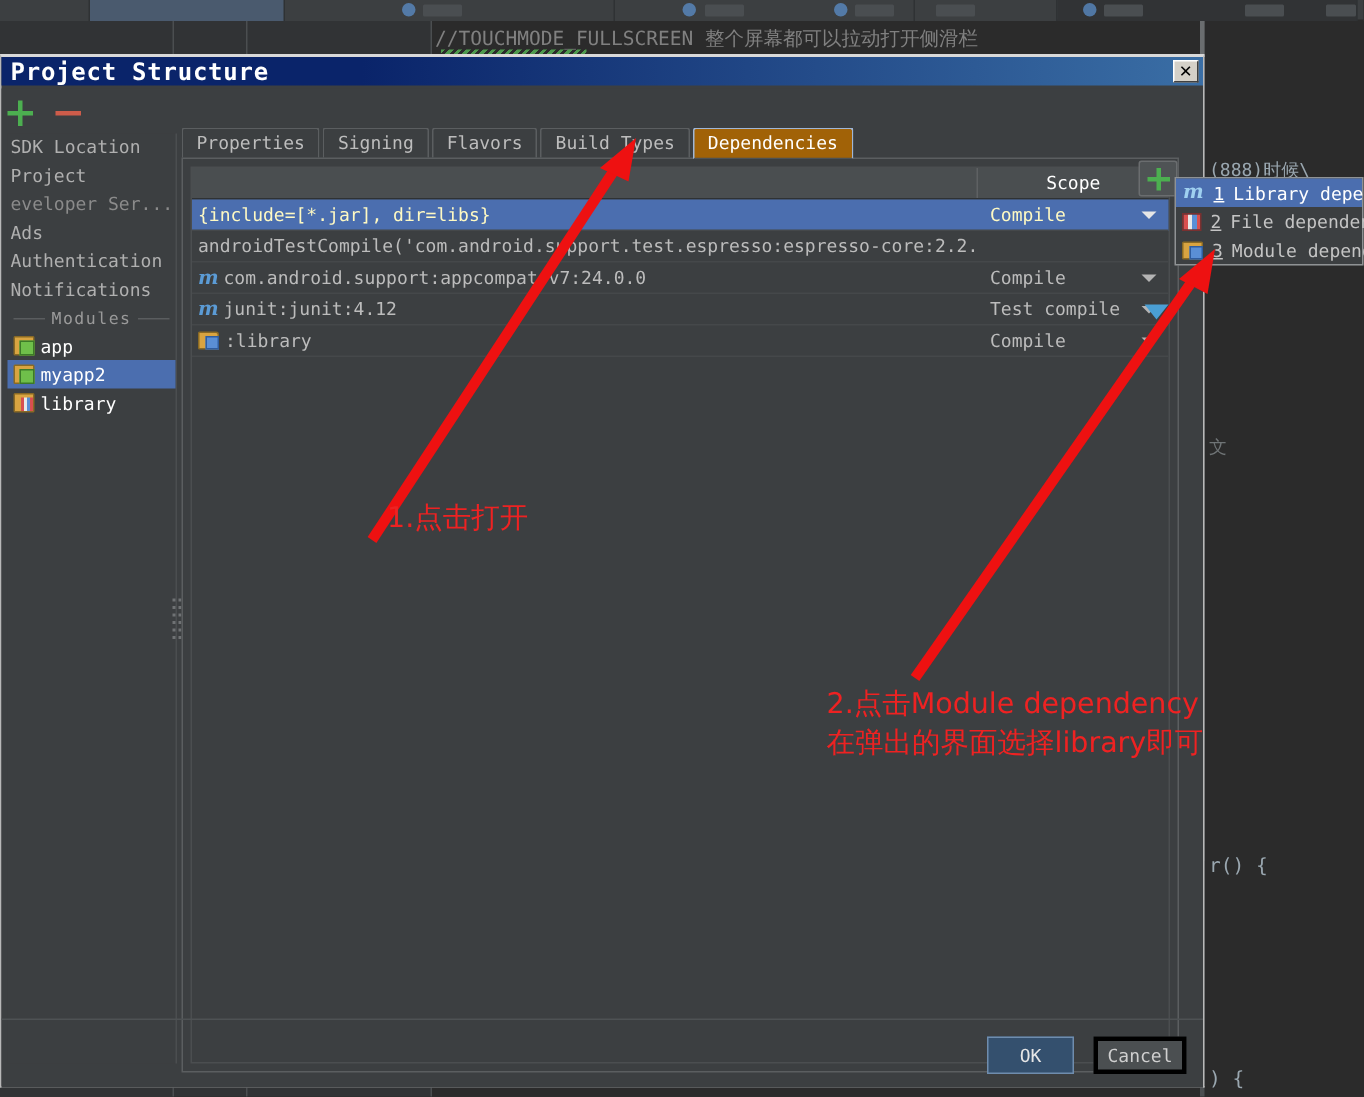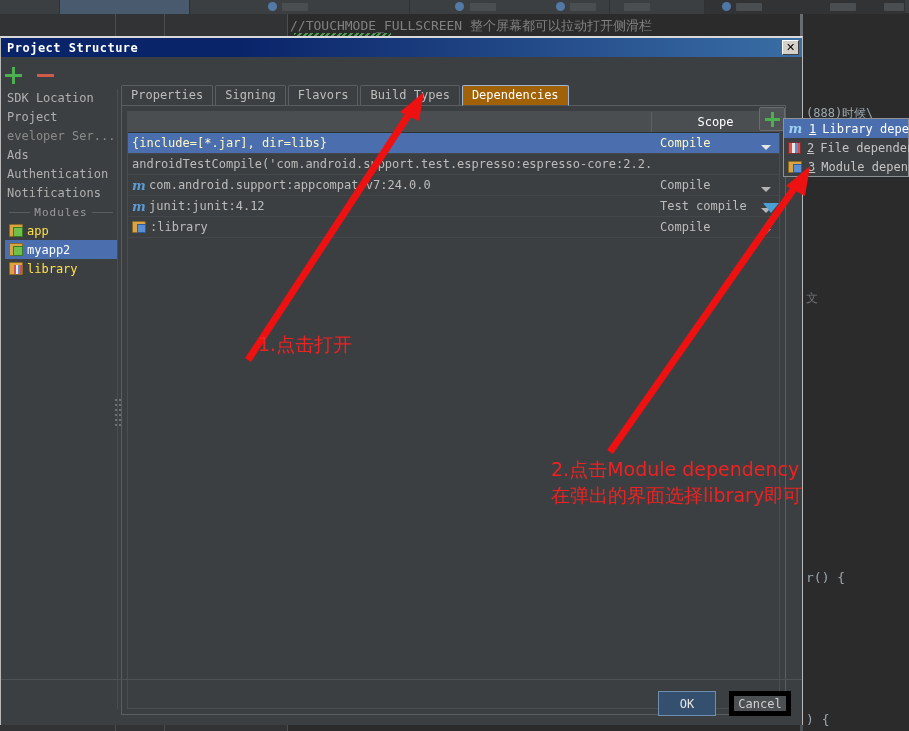--- a/index.html
+++ b/index.html
@@ -51,21 +51,21 @@
     background: #3c3f41;
     border: 1px solid #b8b8b8;
     border-top: 2px solid #d9d9d9;
   }
   .title-bar {
     position: relative; height: 19px;
     background: linear-gradient(to right, #0a246a 0%, #0a246a 30%, #3a6ea5 100%);
     display: flex; align-items: center;
   }
   .title-text {
-    color: #ffffff; font-size: 12px; font-weight: bold;
+    color: #ffffff; font-size: 16px; font-weight: bold;
     font-family: "DejaVu Sans Mono", monospace;
     margin-left: 6px; letter-spacing: .5px;
   }
   .title-close {
     position: absolute; right: 3px; top: 2px;
     width: 17px; height: 15px;
     background: #d4d0c8;
     border: 1px solid #ffffff;
     border-right-color: #404040; border-bottom-color: #404040;
     display:flex; align-items:center; justify-content:center;
@@ -100,21 +100,21 @@
     white-space:nowrap; overflow:hidden;
   }
   .side-item.dim { color:#8b8b8b; }
   .modules-sep {
     height:18px; display:flex; align-items:center; gap:4px;
     padding:0 4px; color:#9a9a9a; font-size:11px; letter-spacing:1px;
   }
   .modules-sep .ln { flex:1; height:1px; background:#5a5d5f; }
   .mod-item {
     height:19px; display:flex; align-items:center; gap:4px;
-    padding-left:4px; color:#fde047; font-size:12px;
+    padding-left:4px; color:#ffffff; font-size:12px;
     font-family:"DejaVu Sans Mono", monospace;
   }
   .mod-item.selected { background:#4b6eaf; color:#ffffff; }
   .ic-mod {
     width:14px; height:13px; position:relative; flex:none;
     background:#d9a441; border:1px solid #8a6a25; border-radius:1px;
   }
   .ic-mod::after{
     content:""; position:absolute; right:-1px; bottom:-1px;
     width:8px; height:8px; background:#6fbf4a; border:1px solid #3c7a28;
@@ -170,21 +170,21 @@
     display:flex; height:21px; align-items:center;
     color:#bcbcbc; font-size:12px; font-family:"DejaVu Sans Mono", monospace;
     border-bottom:1px solid #45484a;
   }
   .dep-row.selected { background:#4b6eaf; color:#fef9c3; }
   .dep-row .cell-name {
     flex:1; display:flex; align-items:center; gap:4px;
     padding-left:4px; white-space:nowrap; overflow:hidden;
   }
   .dep-row .cell-scope {
-    width:127px; display:flex; align-items:flex-end; justify-content:space-between;
+    width:127px; display:flex; align-items:center; justify-content:space-between;
     padding:0 8px 0 8px; white-space:nowrap;
   }
   .caret-dn {
     width:0;height:0;border-left:5px solid transparent;border-right:5px solid transparent;
     border-top:5px solid #b4b4b4;
   }
   .dep-row.selected .caret-dn { border-top-color:#e6e6e6; }
   .ic-m {
     color:#5b9bd5; font-style:italic; font-weight:bold; font-size:13px;
     font-family:"DejaVu Serif", serif; width:13px; text-align:center; flex:none;
@@ -251,21 +251,21 @@
     position:absolute; top:11px; height:25px;
     font-family:"DejaVu Sans Mono", monospace; font-size:12px;
     border-radius:0; display:flex; align-items:center; justify-content:center;
   }
   .btn-ok {
     left:657px; width:58px; background:#34506e; color:#e6e6e6;
     border:1px solid #6f8dae;
   }
   .btn-cancel {
     left:728px; width:62px; background:#4b4f51; color:#cfcfcf;
-    border:5px solid #000000;
+    border:3px solid #000000;
   }
 
   
   .anno {
     position:absolute; color:#ee2222;
     font-family:"DejaVu Sans", sans-serif;
     white-space:nowrap; z-index:60;
   }
   .anno1 { left:258px; top:332px; font-size:19px; }
   .anno2 { left:551px; top:456px; font-size:19px; line-height:26px; }

